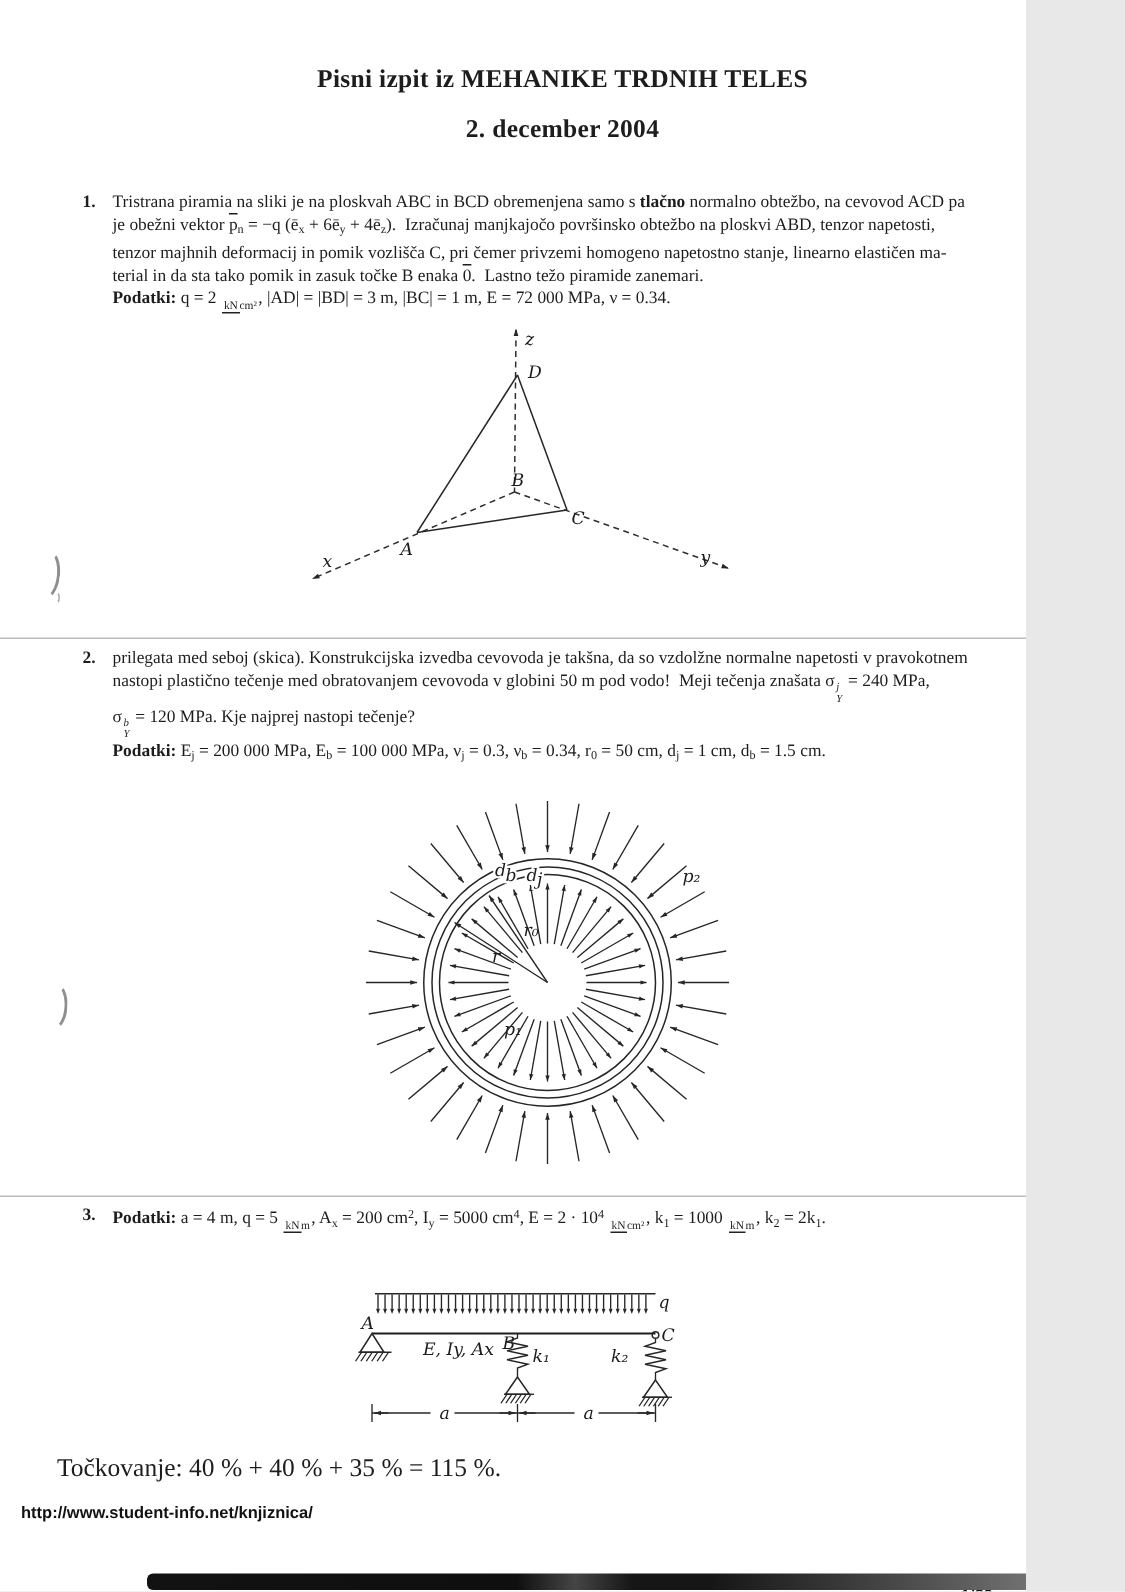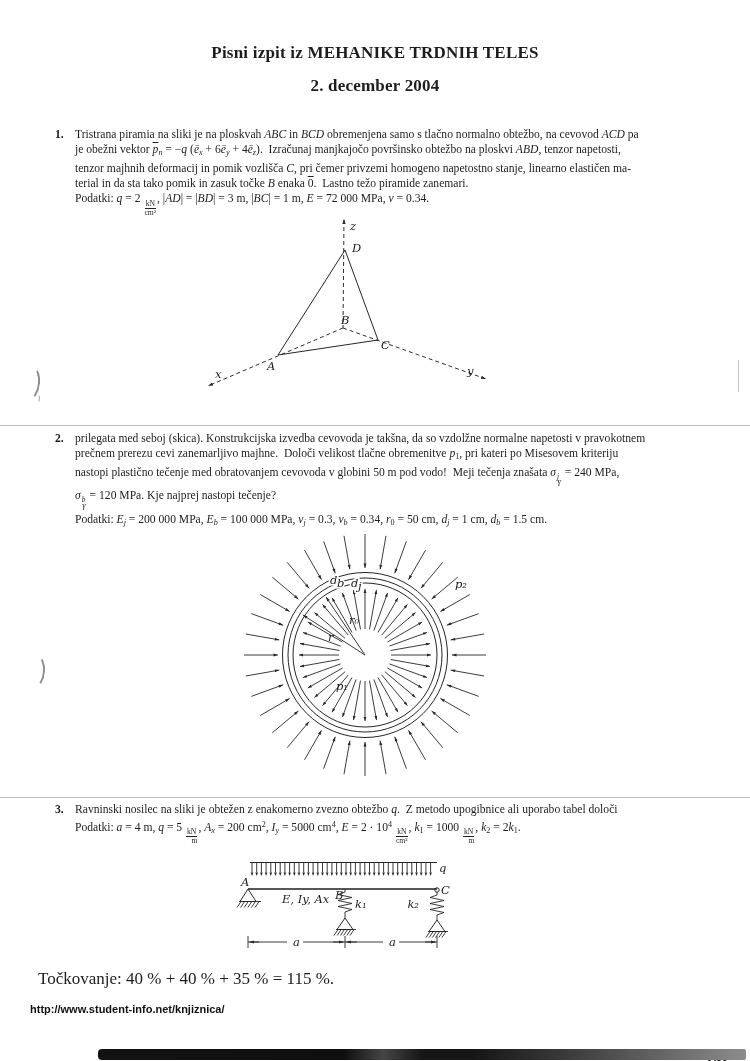--- a/index.html
+++ b/index.html
@@ -1,29 +1,29 @@
 <!DOCTYPE html>
 <html><head>
 <meta charset="utf-8">
 <style>
   html,body{margin:0;padding:0;background:#e8e8e8}
-  #page{position:relative;width:750px;height:1061px;background:#ffffff;overflow:hidden;
+  #page{position:relative;width:684px;height:1061px;background:#ffffff;overflow:hidden;
         font-family:"Liberation Serif","DejaVu Serif",serif;color:#1d1d1d}
   .abs{position:absolute}
   .title{left:0;width:750px;text-align:center;font-weight:bold;font-size:17px;letter-spacing:.2px}
   .prob{left:55px;width:690px;font-size:11.6px;line-height:15.3px}
   .pnum{position:absolute;left:0;top:0;font-weight:bold}
   .ptext{margin-left:20px}
   .tline{white-space:pre}
-  .r-i{font-style:italic}
-  .r-b{font-weight:normal}
+  .r-i{}
+  .r-b{font-weight:bold}
   .r-sub{font-size:.7em;vertical-align:-0.28em}
   .r-sup{font-size:.7em;vertical-align:.45em}
   .r-bar{text-decoration:overline}
-  .frac{display:inline-flex;flex-direction:column;align-items:flex-end;font-size:.66em;
+  .frac{display:inline-flex;flex-direction:row;align-items:flex-start;font-size:.66em;
         line-height:1.05;vertical-align:-0.45em;margin:0 1px}
   .frac .ftop{border-bottom:1px solid #222;padding:0 1px}
   .supsub{display:inline-flex;flex-direction:column;align-items:flex-start;font-size:.62em;
         line-height:1.02;vertical-align:-0.4em;font-style:italic;margin:0 1px}
   .sep{left:0;width:750px;height:1px;background:#bcbcbc}
   svg.fig{position:absolute;overflow:visible}
   .fig text{font-family:"DejaVu Serif","Liberation Serif",serif;font-style:italic;
         font-size:11.5px;fill:#1c1c1c}
   .sln{stroke:#262626;stroke-width:1;fill:none}
   .sdash{stroke:#2e2e2e;stroke-width:1;fill:none;stroke-dasharray:4 3}
@@ -76,21 +76,20 @@
     <text x="72" y="154">A</text>
     <text x="186" y="133">C</text>
   </svg>
 
   <div class="abs sep" style="top:425px"></div>
 
   <div class="abs prob" style="top:431px">
     <span class="pnum">2.</span>
     <div class="ptext">
         <div class="tline"><span>prilegata med seboj (skica). Konstrukcijska izvedba cevovoda je takšna, da so vzdolžne normalne napetosti v pravokotnem</span></div>
-        <div class="tline"><span>prečnem prerezu cevi zanemarljivo majhne.  Določi velikost tlačne obremenitve </span><span class="r-i">p</span><span class="r-sub">1</span><span>, pri kateri po Misesovem kriteriju</span></div>
         <div class="tline"><span>nastopi plastično tečenje med obratovanjem cevovoda v globini 50 m pod vodo!  Meji tečenja znašata </span><span class="r-i">σ</span><span class="supsub"><span class="sst">j</span><span class="ssb">Y</span></span><span> = 240 MPa,</span></div>
         <div class="tline"><span class="r-i">σ</span><span class="supsub"><span class="sst">b</span><span class="ssb">Y</span></span><span> = 120 MPa. Kje najprej nastopi tečenje?</span></div>
         <div class="tline"><span class="r-b">Podatki:</span><span> </span><span class="r-i">E</span><span class="r-i r-sub">j</span><span> = 200 000 MPa, </span><span class="r-i">E</span><span class="r-i r-sub">b</span><span> = 100 000 MPa, </span><span class="r-i">ν</span><span class="r-i r-sub">j</span><span> = 0.3, </span><span class="r-i">ν</span><span class="r-i r-sub">b</span><span> = 0.34, </span><span class="r-i">r</span><span class="r-sub">0</span><span> = 50 cm, </span><span class="r-i">d</span><span class="r-i r-sub">j</span><span> = 1 cm, </span><span class="r-i">d</span><span class="r-i r-sub">b</span><span> = 1.5 cm.</span></div>
       </div>
   </div>
 
   <svg class="fig" style="left:230px;top:525px" width="270" height="268" viewBox="0 0 270 268">
     <circle class="sln" cx="135" cy="130" r="72"></circle>
     <circle class="sln" cx="135" cy="130" r="77"></circle>
     <circle class="sln" cx="135" cy="130" r="82.5"></circle>
@@ -254,21 +253,20 @@
     <text x="107" y="62" font-size="7.5" paint-order="stroke" stroke="#fff" stroke-width="3">b</text>
     <text x="121" y="62" font-size="10" paint-order="stroke" stroke="#fff" stroke-width="3">d</text>
     <text x="128" y="65" font-size="7.5" paint-order="stroke" stroke="#fff" stroke-width="3">j</text>
   </svg>
 
   <div class="abs sep" style="top:797px"></div>
 
   <div class="abs prob" style="top:802px">
     <span class="pnum">3.</span>
     <div class="ptext">
-        <div class="tline"><span>Ravninski nosilec na sliki je obtežen z enakomerno zvezno obtežbo </span><span class="r-i">q</span><span>.  Z metodo upogibnice ali uporabo tabel določi</span></div>
         <div class="tline"><span class="r-b">Podatki:</span><span> </span><span class="r-i">a</span><span> = 4 m, </span><span class="r-i">q</span><span> = 5 </span><span class="frac"><span class="ftop">kN</span><span class="fbot">m</span></span><span>, </span><span class="r-i">A</span><span class="r-i r-sub">x</span><span> = 200 cm</span><span class="r-sup">2</span><span>, </span><span class="r-i">I</span><span class="r-i r-sub">y</span><span> = 5000 cm</span><span class="r-sup">4</span><span>, </span><span class="r-i">E</span><span> = 2 · 10</span><span class="r-sup">4</span><span> </span><span class="frac"><span class="ftop">kN</span><span class="fbot">cm²</span></span><span>, </span><span class="r-i">k</span><span class="r-sub">1</span><span> = 1000 </span><span class="frac"><span class="ftop">kN</span><span class="fbot">m</span></span><span>, </span><span class="r-i">k</span><span class="r-sub">2</span><span> = 2</span><span class="r-i">k</span><span class="r-sub">1</span><span>.</span></div>
       </div>
   </div>
 
   <svg class="fig" style="left:235px;top:856px" width="235" height="100" viewBox="0 0 235 100">
     <line class="sln" x1="15" y1="6.5" x2="202" y2="6.5"></line>
     <g id="load-hatch">
         <line x1="17" y1="7" x2="17" y2="16.5" class="sthin"></line>
         <polygon points="17,20 18.3,16.5 15.7,16.5" class="shead"></polygon>
         <line x1="21.7" y1="7" x2="21.7" y2="16.5" class="sthin"></line>
@@ -404,21 +402,21 @@
         <polygon points="200.5,86 196,84.5 196,87.5" class="shead"></polygon>
       </g>
     <rect x="52" y="79" width="16" height="13" fill="#fff"></rect>
     <rect x="148" y="79" width="16" height="13" fill="#fff"></rect>
     <text x="58" y="90" font-size="11">a</text>
     <text x="154" y="90" font-size="11">a</text>
   </svg>
 
   <div class="abs scoring" style="top:969px">Točkovanje: 40 % + 40 % + 35 % = 115 %.</div>
 
-  <div class="abs footer" style="left:30px;top:1003px">http://www.student-info.net/knjiznica/</div>
+  <div class="abs footer" style="left:14px;top:1003px">http://www.student-info.net/knjiznica/</div>
   <div class="abs footer" style="right:22px;top:1058px">1/89</div>
 
   <div class="abs botbar"></div>
   <div class="abs arc" style="left:21px;top:366px;width:15px;height:30px;transform:rotate(6deg)"></div>
   <div class="abs arc" style="left:31px;top:393px;width:6px;height:7px;border-right-width:1.5px;border-right-color:#ababab"></div>
   <div class="abs arc" style="left:27px;top:655px;width:14px;height:28px;transform:rotate(4deg)"></div>
   <div class="abs tick-right"></div>
 </div>
 
 </body></html>

